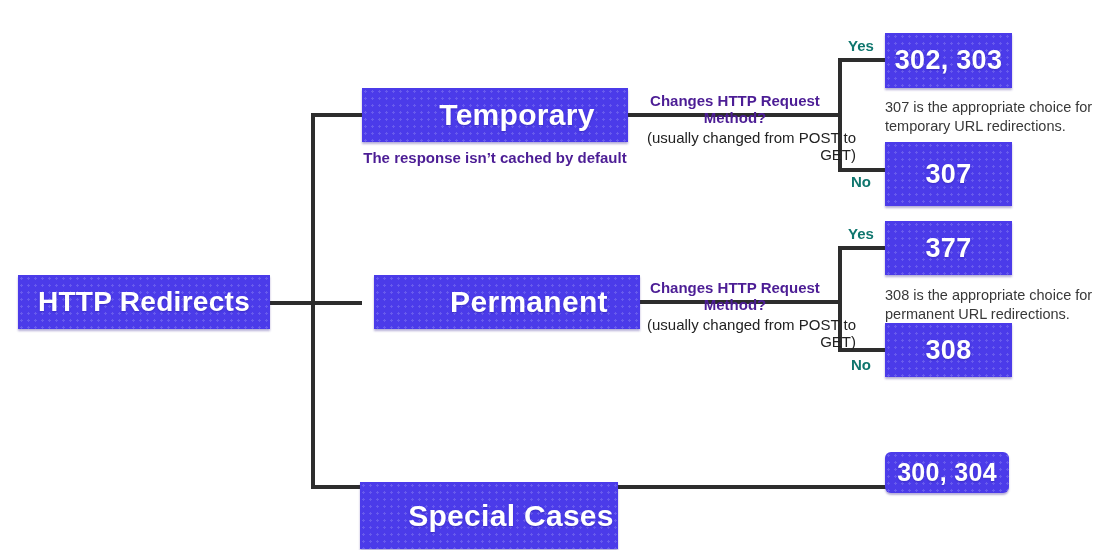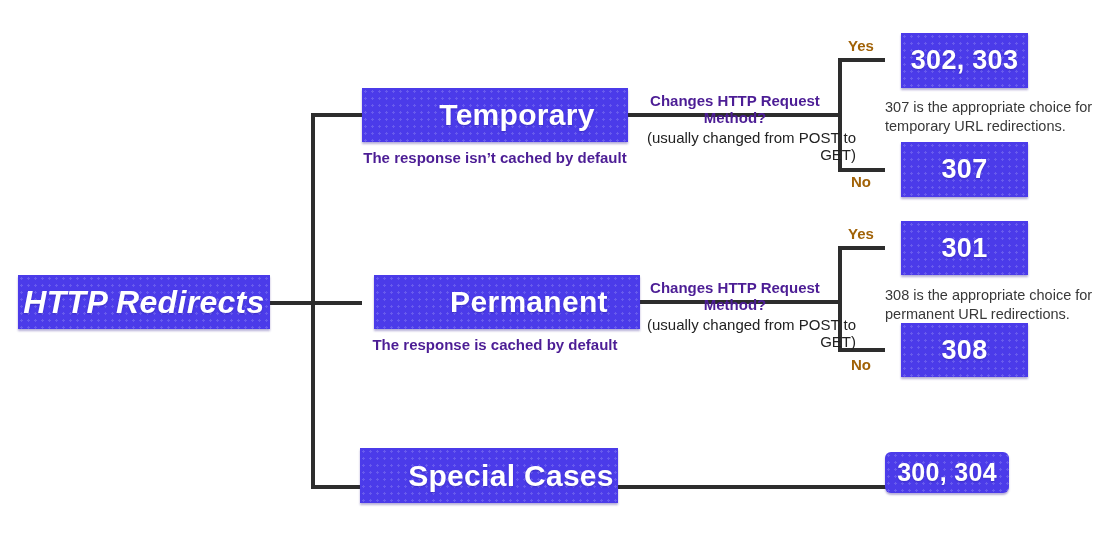--- a/index.html
+++ b/index.html
@@ -27,22 +27,22 @@
     color: #ffffff;
     display: flex;
     align-items: center;
     justify-content: center;
     font-weight: bold;
     letter-spacing: 0.3px;
     box-shadow: 0 2px 2px rgba(45, 25, 140, 0.35);
     text-shadow: 0 1px 2px rgba(30, 20, 120, 0.35);
   }
   .node-main   { font-size: 30px; padding-left: 44px; }
-  .node-root   { font-size: 32px; font-style: italic; }
-  .node-code   { font-size: 27px; margin-left: 16px; }
+  .node-root   { font-size: 28px; }
+  .node-code   { font-size: 27px; }
   .node-code-sm{ font-size: 25px; }
   .caption {
     position: absolute;
     z-index: 1;
     font-size: 15px;
     font-weight: bold;
     color: #4c1d95;
     text-align: center;
   }
   .question {
@@ -60,21 +60,21 @@
     font-weight: normal;
     color: #222222;
     text-align: right;
     margin-top: 9px;
   }
   .branch-label {
     position: absolute;
     z-index: 1;
     font-size: 15px;
     font-weight: bold;
-    color: #a16207;
+    color: #0f766e;
     text-align: center;
   }
   .note {
     position: absolute;
     z-index: 1;
     font-size: 14.5px;
     color: #383838;
     line-height: 1.32;
     white-space: pre-line;
     text-align: left;
@@ -104,29 +104,28 @@
 
   <div class="node node-main" style="left:362px; top:88px; width:266px; height:54px;">Temporary</div>
   <div class="caption" style="left:352px; top:149px; width:286px;">The response isn’t cached by default</div>
   <div class="question" style="left:622px; top:92px; width:226px;">Changes HTTP Request Method?</div>
   <div class="question-detail" style="left:616px; top:120px; width:240px;">(usually changed from POST to GET)</div>
   <div class="branch-label" style="left:840px; top:37px; width:42px;">Yes</div>
   <div class="branch-label" style="left:840px; top:173px; width:42px;">No</div>
   <div class="node node-code" style="left:885px; top:33px; width:127px; height:55px;">302, 303</div>
   <div class="note" style="left:885px; top:98px; width:235px;">307 is the appropriate choice for
 temporary URL redirections.</div>
-  <div class="node node-code" style="left:885px; top:142px; width:127px; height:55px;">307</div>
+  <div class="node node-code" style="left:885px; top:142px; width:127px; height:64px;">307</div>
 
   <div class="node node-main" style="left:362px; top:275px; width:266px; height:54px;margin-left:12px;">Permanent</div>
-  <div class="caption" style="left:352px; top:336px; width:286px;">The response is cached by default</div>
   <div class="question" style="left:622px; top:279px; width:226px;">Changes HTTP Request Method?</div>
   <div class="question-detail" style="left:616px; top:307px; width:240px;">(usually changed from POST to GET)</div>
   <div class="branch-label" style="left:840px; top:225px; width:42px;">Yes</div>
   <div class="branch-label" style="left:840px; top:356px; width:42px;">No</div>
-  <div class="node node-code" style="left:885px; top:221px; width:127px; height:54px;">301</div>
+  <div class="node node-code" style="left:885px; top:221px; width:127px; height:54px;">377</div>
   <div class="note" style="left:885px; top:286px; width:235px;">308 is the appropriate choice for
 permanent URL redirections.</div>
   <div class="node node-code" style="left:885px; top:323px; width:127px; height:54px;text-align:center;">308</div>
 
-  <div class="node node-main" style="left:360px; top:448px; width:258px; height:55px;">Special Cases</div>
+  <div class="node node-main" style="left:360px; top:482px; width:258px; height:67px;">Special Cases</div>
   <div class="node node-code-sm" style="left:885px; top:452px; width:124px; height:41px;border-radius:6px;">300, 304</div>
 
 </div>
 
 </body></html>

